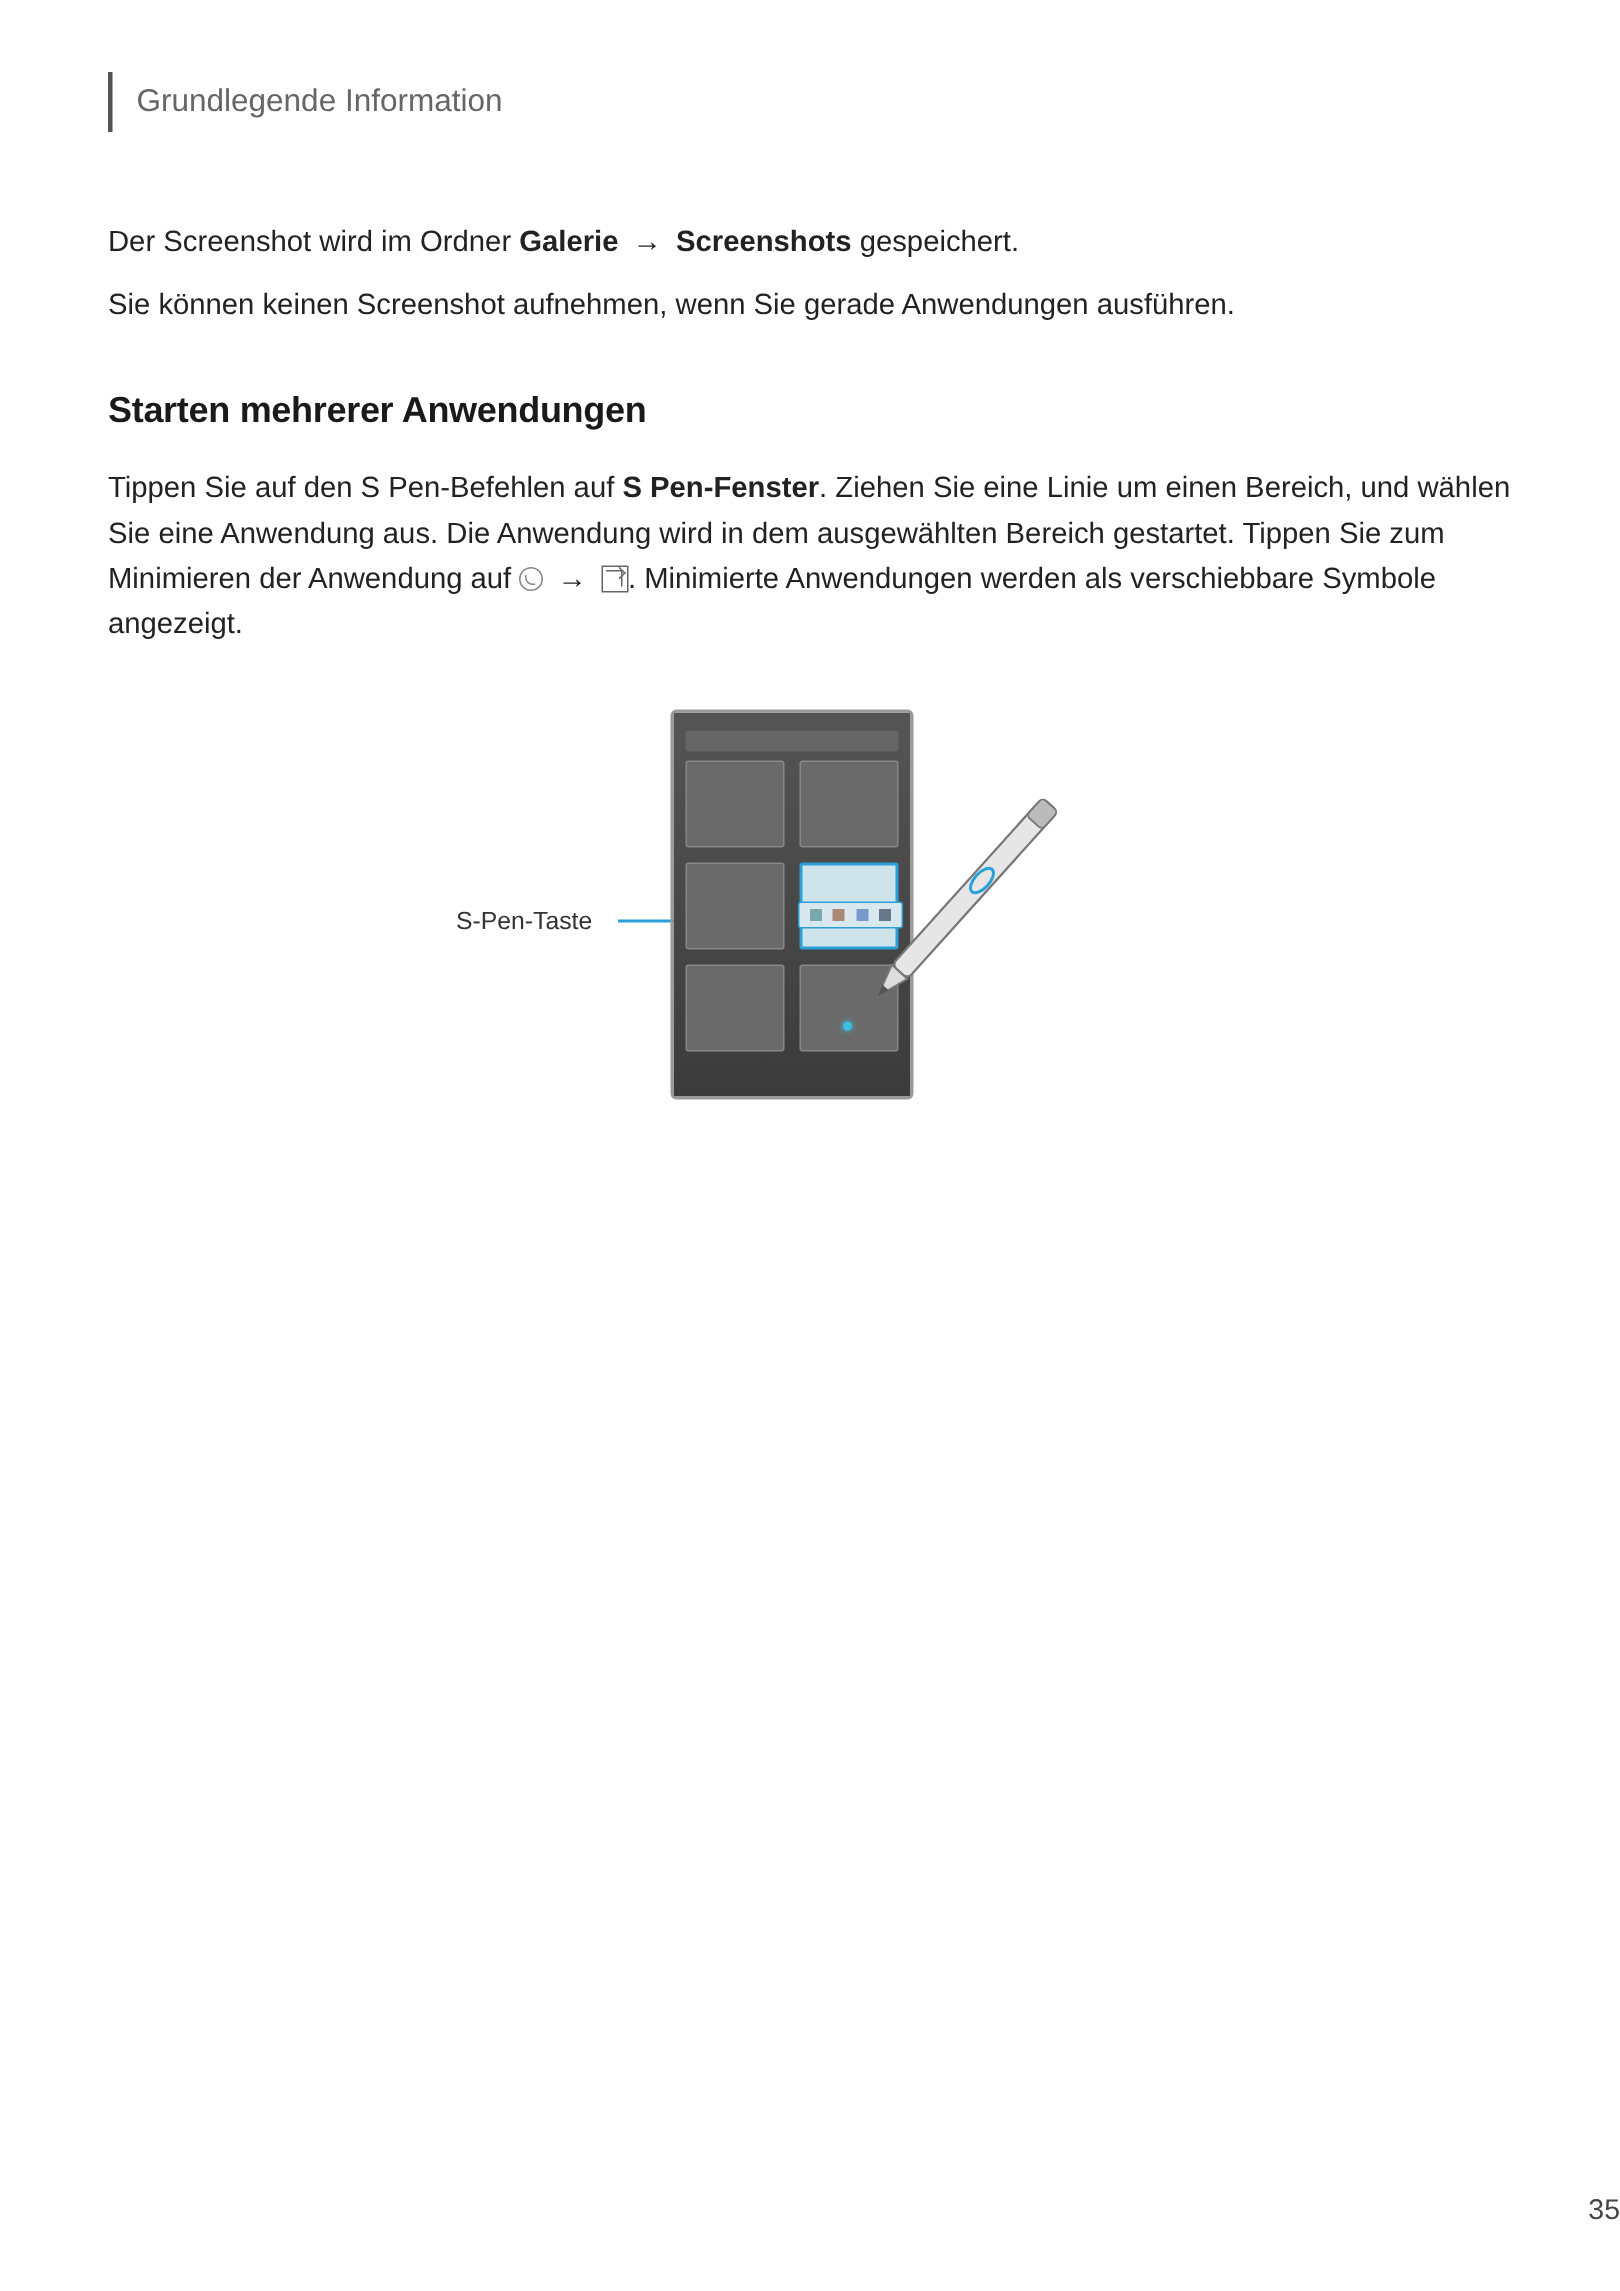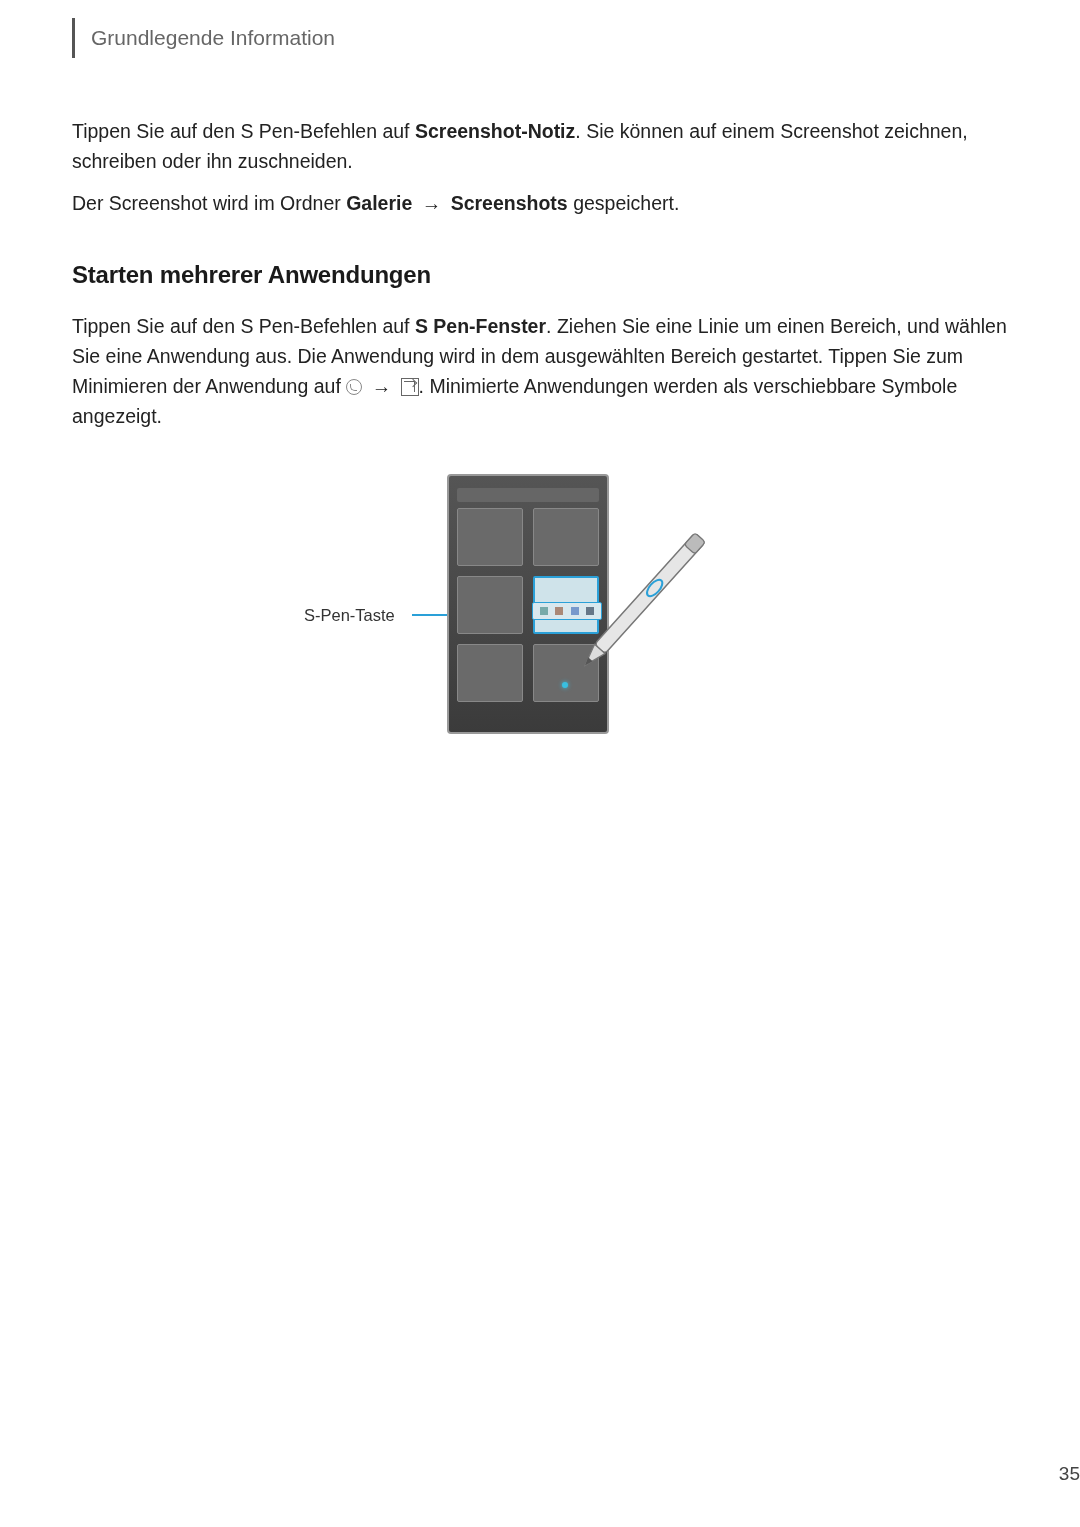--- a/index.html
+++ b/index.html
@@ -5,21 +5,21 @@
   * { margin: 0; padding: 0; box-sizing: border-box; }
   body {
     font-family: -apple-system, "Segoe UI", Arial, sans-serif;
     background: #fff;
     width: 1080px;
     height: 1527px;
     position: relative;
     color: #1a1a1a;
   }
   .page {
-    padding: 18px 72px 0 72px;
+    padding: 48px 72px 0 72px;
   }
   .header-row {
     display: flex;
     align-items: center;
     gap: 16px;
     margin-bottom: 58px;
   }
   .header-bar {
     width: 3px;
     height: 40px;
@@ -216,25 +216,23 @@
 <body>
 
 <div class="page">
   <div class="header-row">
     <div class="header-bar"></div>
     <div class="header-title">Grundlegende Information</div>
   </div>
 
   <div class="section">
     <p>
-      <span>Tippen Sie auf den S Pen-Befehlen auf </span><strong>Screenshot-Notiz</strong><span>. Sie können auf einem Screenshot zeichnen, schreiben oder ihn zuschneiden.</span>
-    </p>
-    <p>
       <span>Der Screenshot wird im Ordner </span><strong>Galerie</strong><span class="arrow"> → </span><strong>Screenshots</strong><span> gespeichert.</span>
     </p>
+    <p>Sie können keinen Screenshot aufnehmen, wenn Sie gerade Anwendungen ausführen.</p>
   </div>
 
   <div class="section">
     <h2>Starten mehrerer Anwendungen</h2>
     <p>
       <span>Tippen Sie auf den S Pen-Befehlen auf </span><strong>S Pen-Fenster</strong><span>. Ziehen Sie eine Linie um einen Bereich, und wählen Sie eine Anwendung aus. Die Anwendung wird in dem ausgewählten Bereich gestartet. Tippen Sie zum Minimieren der Anwendung auf </span><span class="circle-icon"></span><span class="arrow"> → </span><span class="minimize-box"></span><span>. Minimierte Anwendungen werden als verschiebbare Symbole angezeigt.</span>
     </p>
   </div>
 
   <div class="section">

